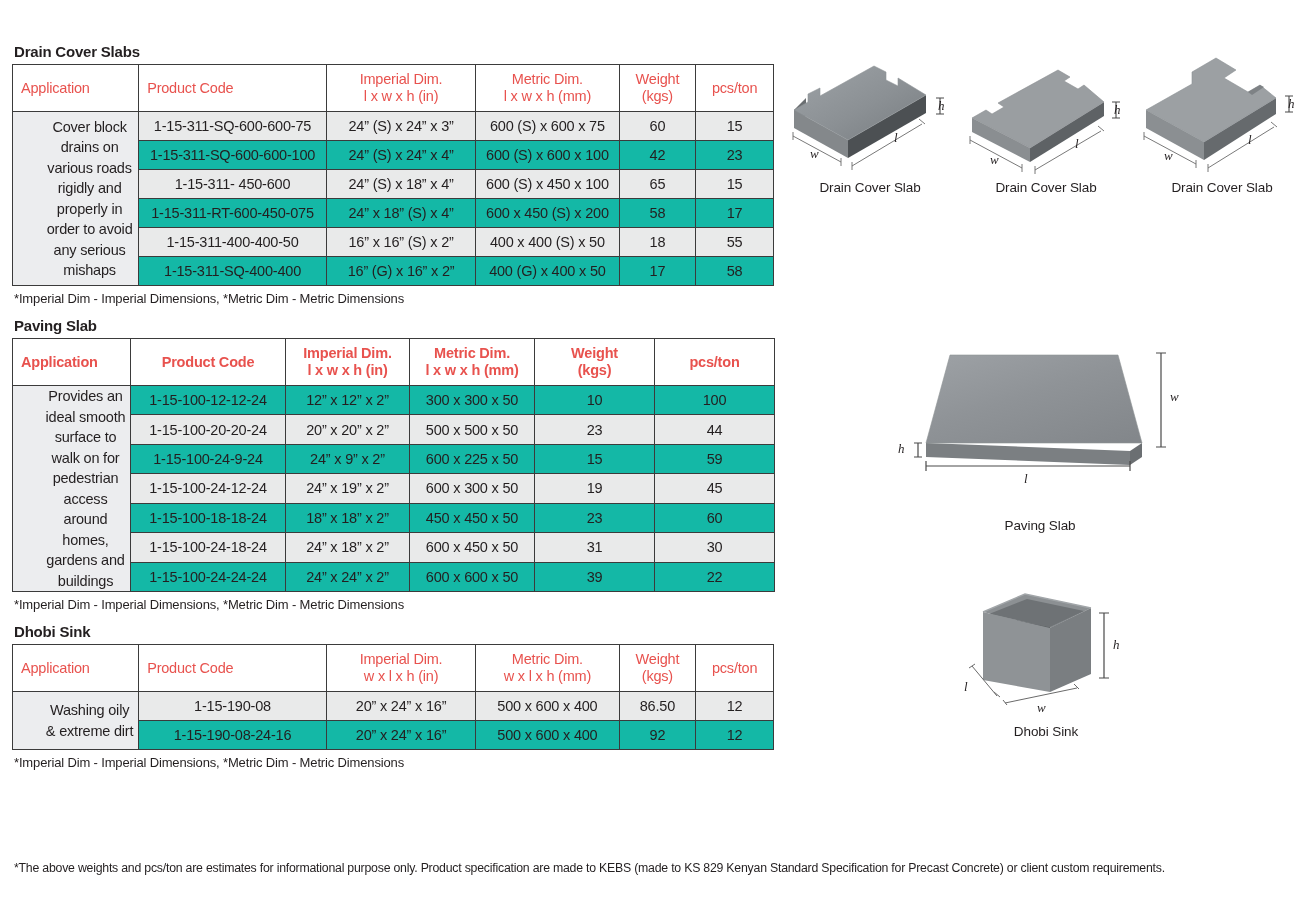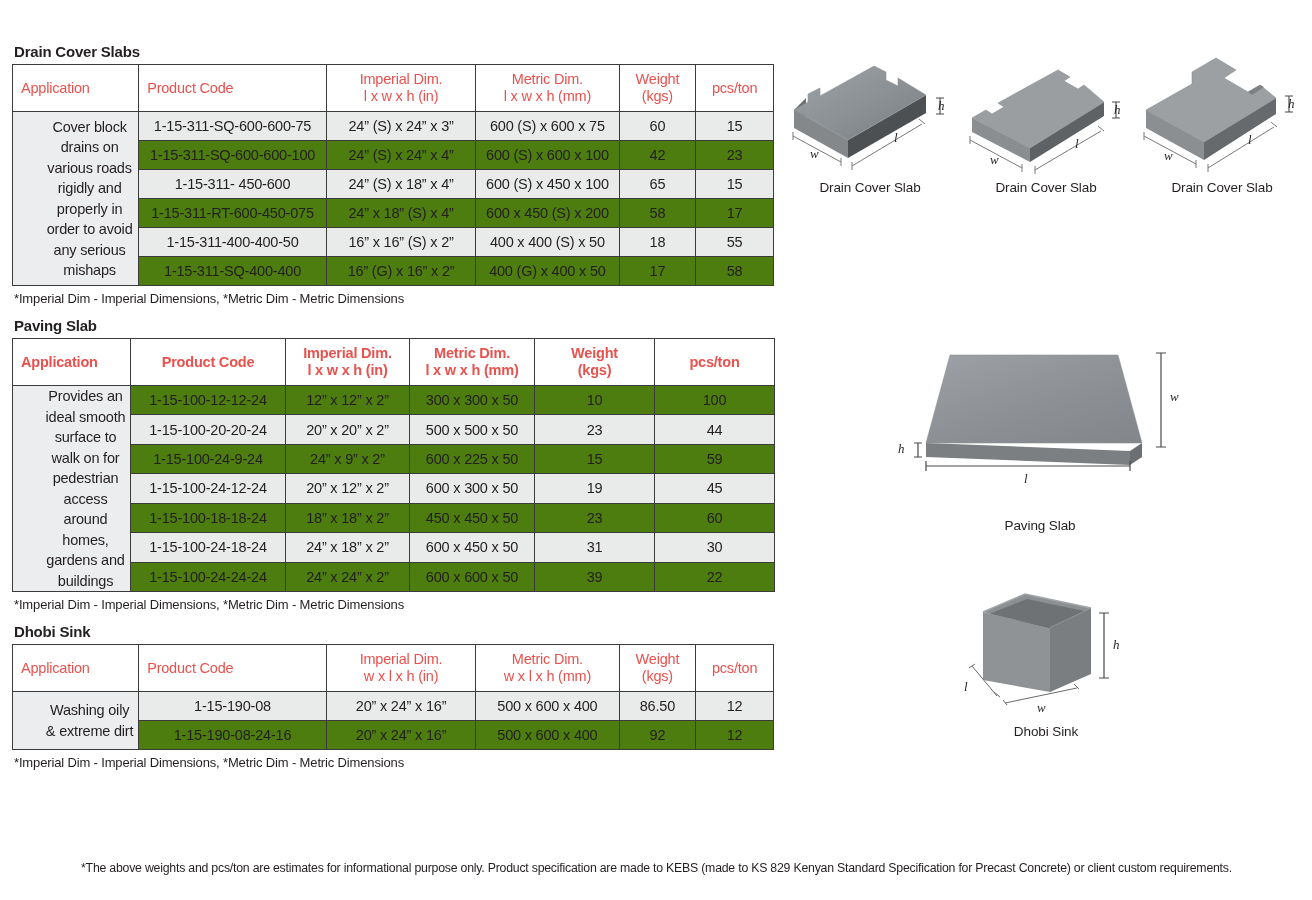--- a/index.html
+++ b/index.html
@@ -93,37 +93,37 @@
     padding: 6px 8px 6px 8px;
     font-size: 14.5px;
     line-height: 20.5px;
     letter-spacing: -0.2px;
   }
   td.code-cell {
     text-align: left;
     padding-left: 8px;
   }
   tr.row-light td { background: #e9eaea; }
-  tr.row-dark  td { background: #4d7c0f; }
+  tr.row-dark  td { background: #14b8a6; }
   tr.row-light td.app-cell,
   tr.row-dark  td.app-cell { background: #ecedef; padding-left: 32px; }
   table.spec tbody td { height: 28px; }
 
   
   .disclaimer {
     position: absolute;
     left: 14px;
     top: 860px;
     width: 1285px;
     font-size: 12.3px;
     line-height: 17px;
     color: #231f20;
     letter-spacing: -0.22px;
   }
-  .disclaimer div { white-space: nowrap; text-align: center; }
+  .disclaimer div { white-space: nowrap; }
 
   
   .fig-row {
     position: absolute;
     display: flex;
     justify-content: space-between;
   }
   .figure { text-align: center; }
   .figure .caption {
     font-size: 13.5px;
@@ -274,21 +274,21 @@
           </tr>
           <tr class="row-dark">
             <td>1-15-100-24-9-24</td>
             <td>24” x 9” x 2”</td>
             <td>600 x 225 x 50</td>
             <td>15</td>
             <td>59</td>
           </tr>
           <tr class="row-light">
             <td>1-15-100-24-12-24</td>
-            <td>20” x 12” x 2”</td>
+            <td>24” x 19” x 2”</td>
             <td>600 x 300 x 50</td>
             <td>19</td>
             <td>45</td>
           </tr>
           <tr class="row-dark">
             <td>1-15-100-18-18-24</td>
             <td>18” x 18” x 2”</td>
             <td>450 x 450 x 50</td>
             <td>23</td>
             <td>60</td>

